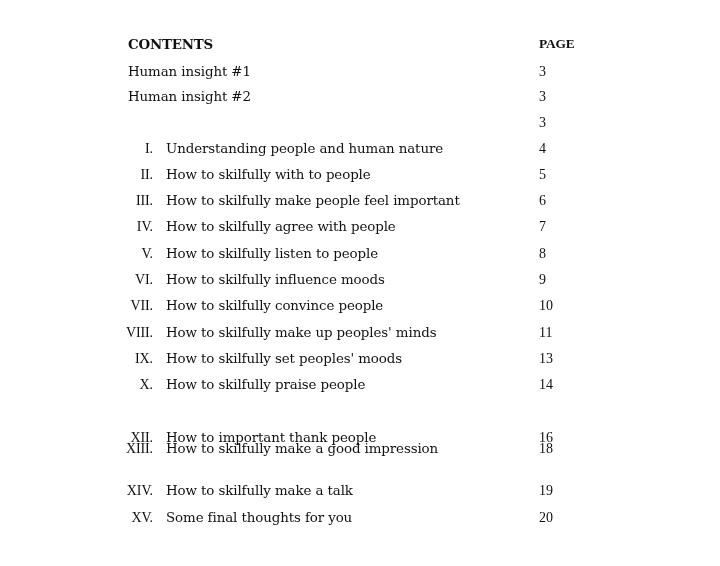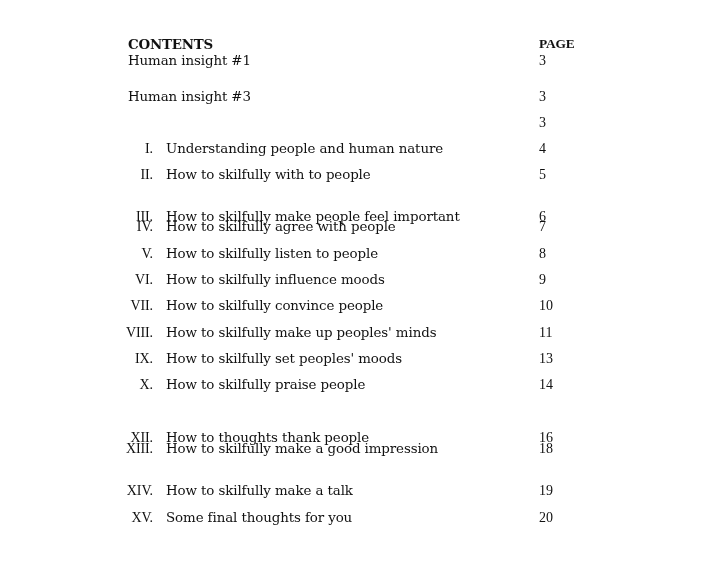--- a/index.html
+++ b/index.html
@@ -71,43 +71,43 @@
 </head>
 <body>
 
 <div class="toc">
 
   <div class="row header" style="top:33px">
     <span class="label">CONTENTS</span>
     <span class="page">PAGE</span>
   </div>
 
-  <div class="row" style="top:50px">
+  <div class="row" style="top:61px">
     <span class="label">Human insight #1</span>
     <span class="page">3</span>
   </div>
   <div class="row" style="top:86px">
-    <span class="label">Human insight #3</span>
+    <span class="label">Human insight #2</span>
     <span class="page">3</span>
   </div>
   <div class="row" style="top:112px">
     <span class="page">3</span>
   </div>
 
   <div class="row" style="top:138px">
     <span class="numeral">I.</span>
     <span class="title">Understanding people and human nature</span>
     <span class="page">4</span>
   </div>
   <div class="row" style="top:164px">
     <span class="numeral">II.</span>
     <span class="title">How to skilfully with to people</span>
     <span class="page">5</span>
   </div>
-  <div class="row" style="top:206px">
+  <div class="row" style="top:190px">
     <span class="numeral">III.</span>
     <span class="title">How to skilfully make people feel important</span>
     <span class="page">6</span>
   </div>
   <div class="row" style="top:216px">
     <span class="numeral">IV.</span>
     <span class="title">How to skilfully agree with people</span>
     <span class="page">7</span>
   </div>
   <div class="row" style="top:243px">
@@ -135,21 +135,21 @@
     <span class="title">How to skilfully set peoples' moods</span>
     <span class="page">13</span>
   </div>
   <div class="row" style="top:374px">
     <span class="numeral">X.</span>
     <span class="title">How to skilfully praise people</span>
     <span class="page">14</span>
   </div>
   <div class="row" style="top:427px">
     <span class="numeral">XII.</span>
-    <span class="title">How to thoughts thank people</span>
+    <span class="title">How to important thank people</span>
     <span class="page">16</span>
   </div>
   <div class="row" style="top:438px">
     <span class="numeral">XIII.</span>
     <span class="title">How to skilfully make a good impression</span>
     <span class="page">18</span>
   </div>
   <div class="row" style="top:480px">
     <span class="numeral">XIV.</span>
     <span class="title">How to skilfully make a talk</span>

